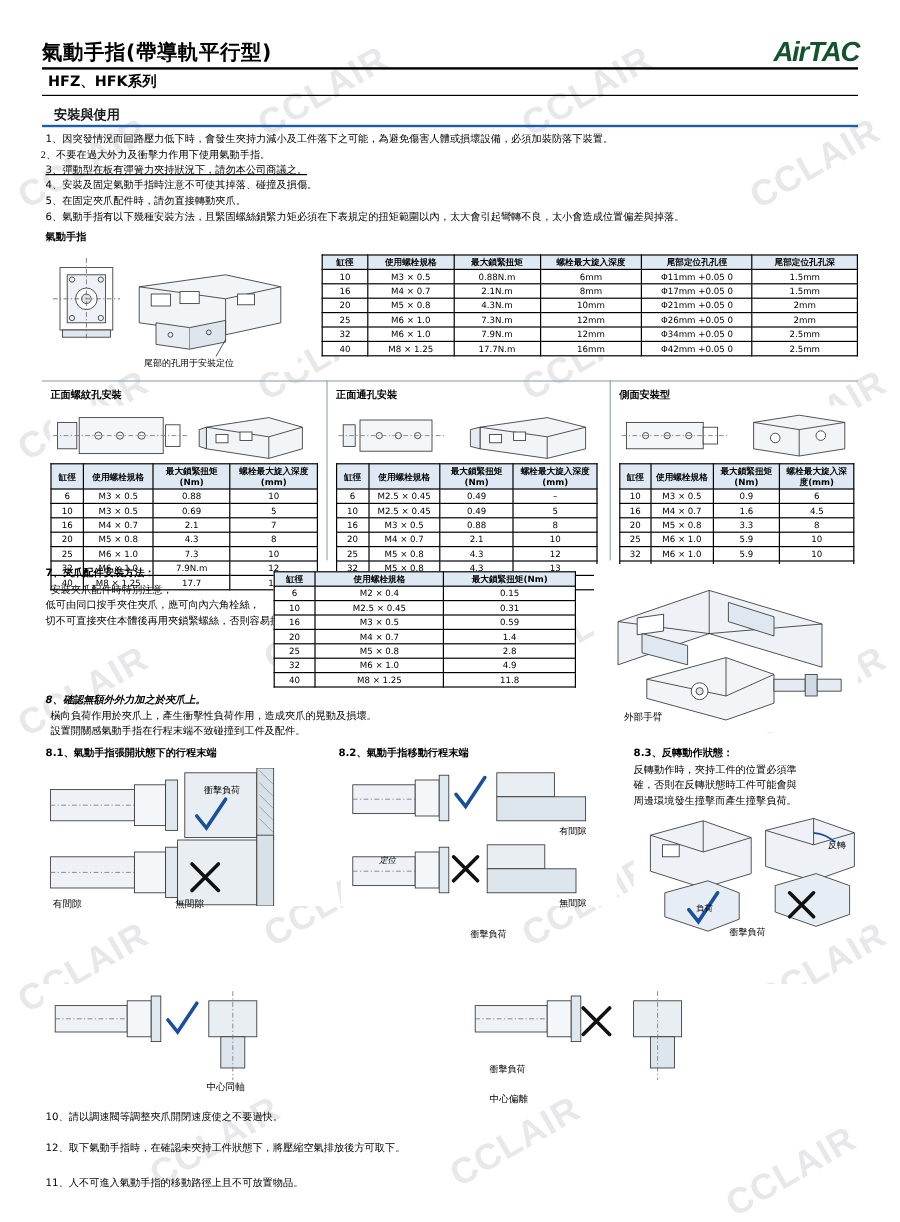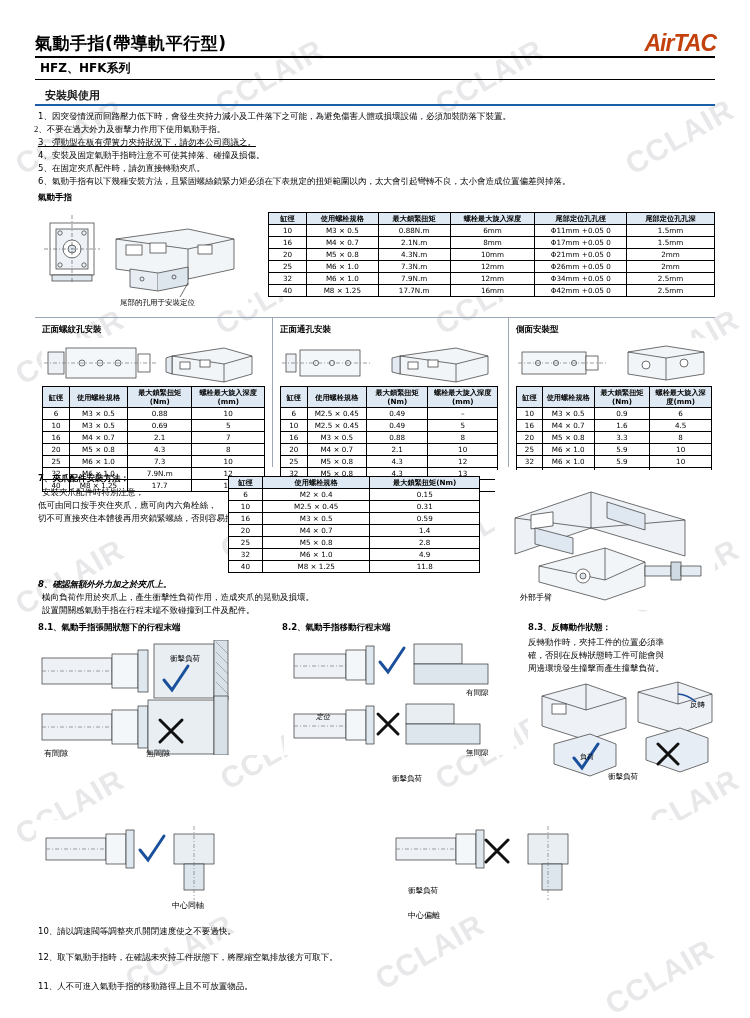--- a/index.html
+++ b/index.html
@@ -25,21 +25,21 @@
   
   .hdr-title {
     position:absolute; left:35px; top:32px; font-size:17px; font-weight:bold;
     font-family:"DejaVu Sans", sans-serif; letter-spacing:0.5px;
   }
   .hdr-rule1 { position:absolute; left:35px; top:56px; width:680px; height:2px; background:#000; }
   .hdr-sub { position:absolute; left:40px; top:60px; font-size:12px; font-weight:bold; }
   .hdr-rule2 { position:absolute; left:35px; top:79px; width:680px; height:1px; background:#000; }
   .brand {
     position:absolute; right:34px; top:30px; font-size:23px; font-weight:bold;
-    color:#c2410c; font-family:"Liberation Sans", sans-serif; letter-spacing:-1px;
+    color:#14532d; font-family:"Liberation Sans", sans-serif; letter-spacing:-1px;
     font-style:italic;
   }
 
   .sec-title {
     position:absolute; left:45px; top:88px; font-size:11px; font-weight:bold; color:#1a1a1a;
   }
   .sec-bar { position:absolute; left:35px; top:104px; width:680px; height:2px; background:#1c5fa8; }
 
   .para { position:absolute; font-size:8.5px; line-height:13px; }
 

